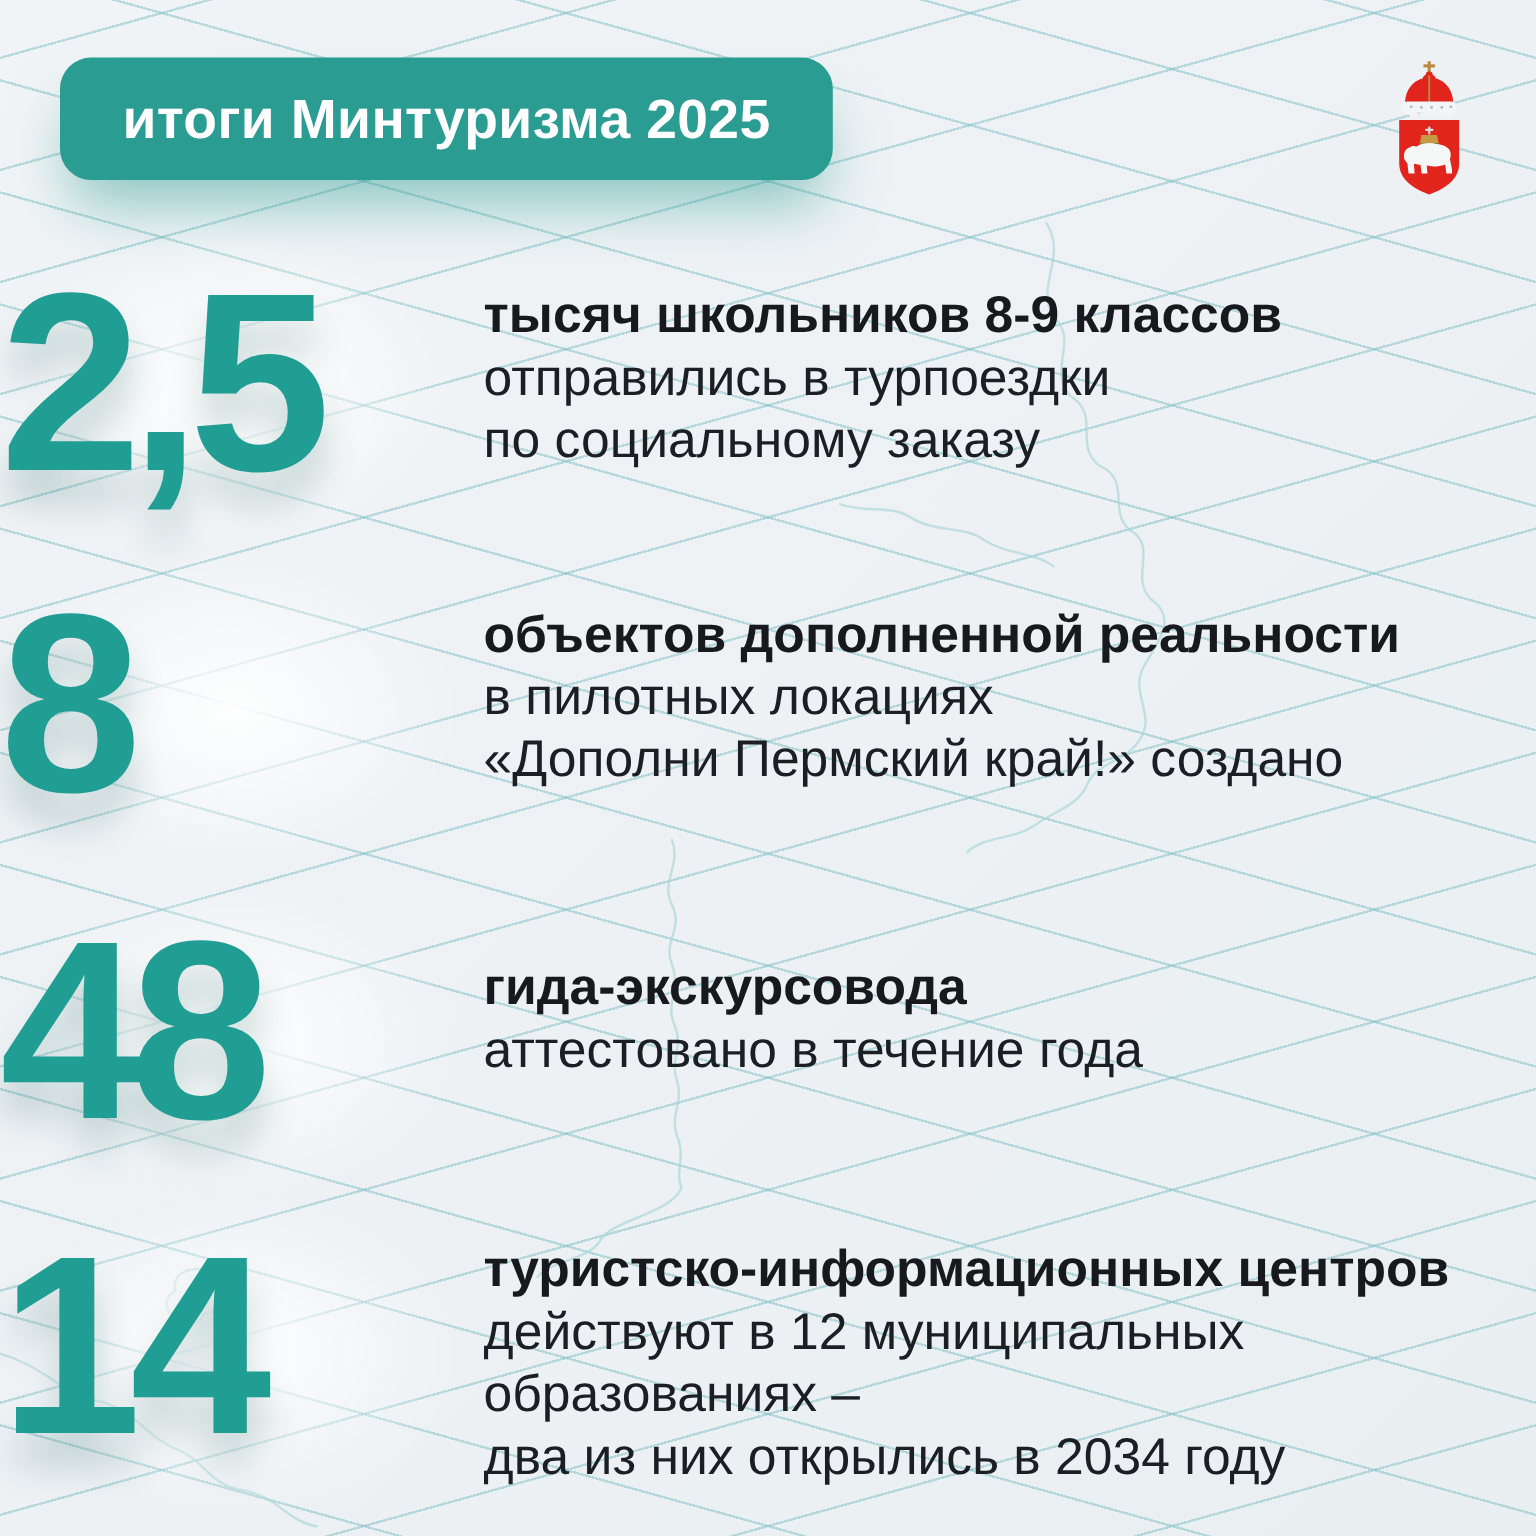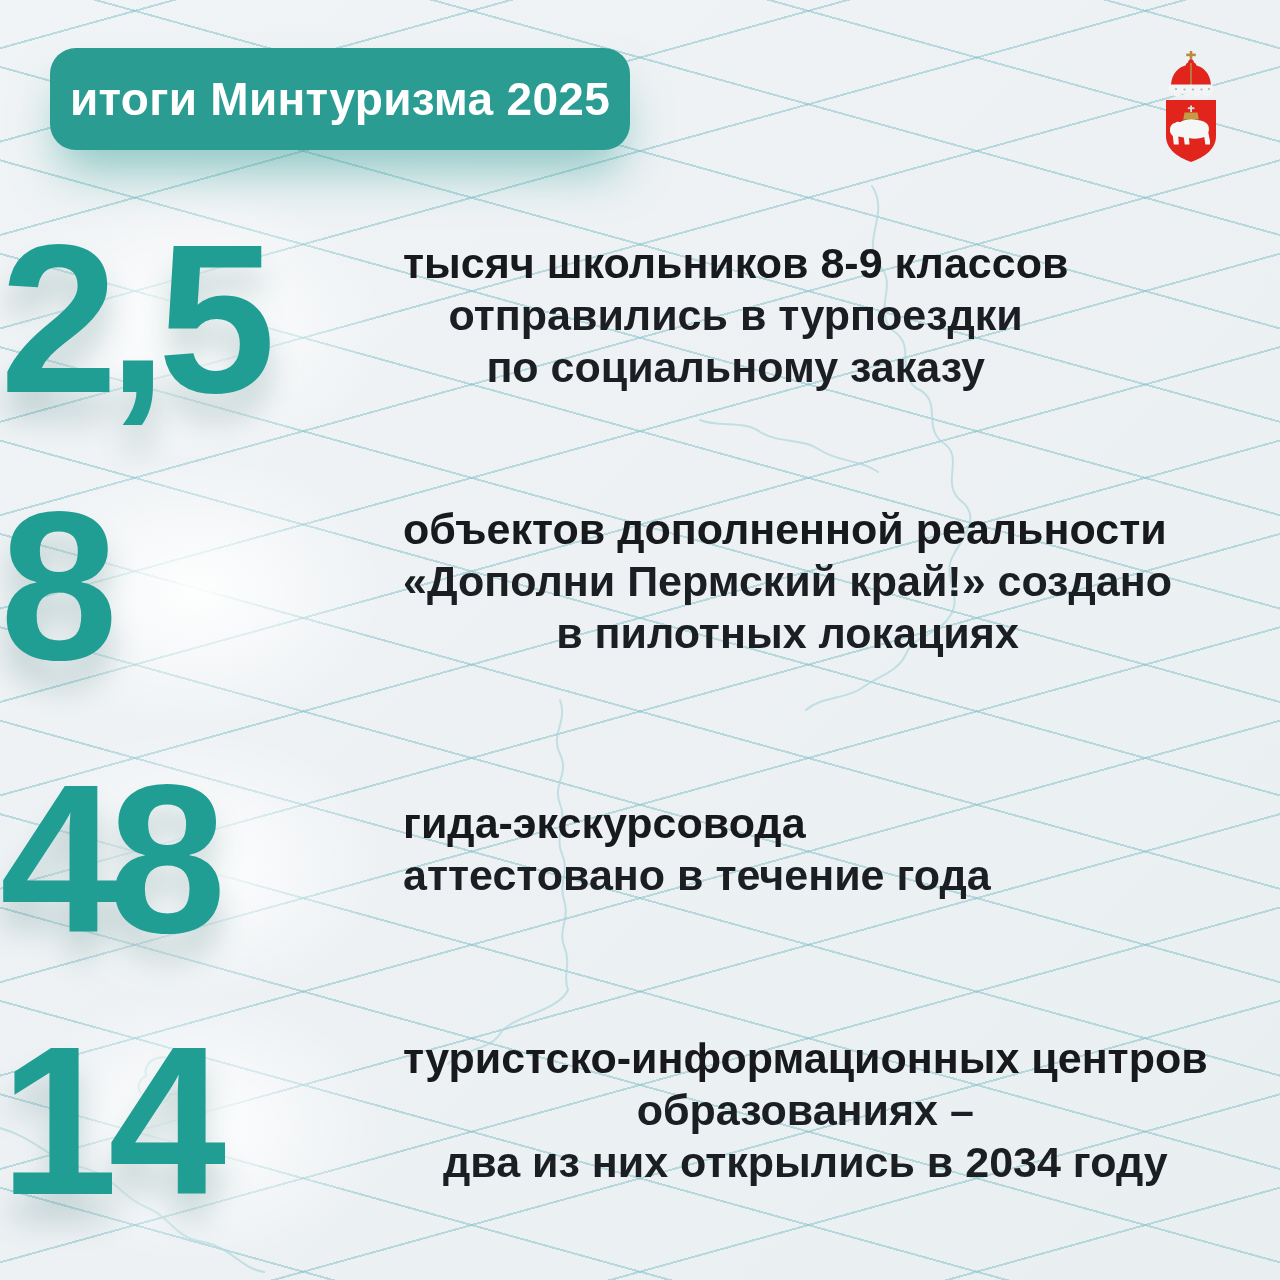--- a/index.html
+++ b/index.html
@@ -12,21 +12,21 @@
   .bg-grid {
     position:absolute; inset:0;
     background-image:
       repeating-linear-gradient(15.5deg,  rgba(124,190,198,0) 0px, rgba(124,190,198,0) 88px, rgba(124,190,198,.48) 88px, rgba(124,190,198,.48) 90px),
       repeating-linear-gradient(344.5deg, rgba(124,190,198,0) 0px, rgba(124,190,198,0) 88px, rgba(124,190,198,.48) 88px, rgba(124,190,198,.48) 90px);
   }
   .bg-map { position:absolute; inset:0; }
   .bg-map path { fill:none; stroke:#a9d5da; stroke-width:2; stroke-linecap:round; stroke-linejoin:round; opacity:.65; }
 
   .badge {
-    position:absolute; left:50px; top:48px; height:102px; padding:0 20px;
+    position:absolute; left:50px; top:48px; height:102px; padding:0 52px;
     display:flex; align-items:center;
     background:#2a9c92; color:#ffffff;
     font-size:46px; font-weight:700; letter-spacing:.3px;
     border-radius:26px;
     box-shadow:0 30px 48px -10px rgba(42,156,146,.5);
   }
   .emblem { position:absolute; left:1158px; top:50px; width:66px; height:118px; }
 
   .stat { position:absolute; left:0; width:1280px; z-index:1; }
   .stat-value {
@@ -34,21 +34,21 @@
     font-size:212px; font-weight:700; line-height:1; letter-spacing:-0.045em;
     color:#219e93;
     text-shadow:0 26px 30px rgba(34,94,90,.22);
   }
   .stat-value::before {
     content:""; position:absolute; left:2%; right:2%; top:-10%; bottom:-16%; z-index:-1;
     background:radial-gradient(ellipse at center, rgba(255,255,255,.95) 0%, rgba(255,255,255,0) 72%);
   }
   .stat-text { position:absolute; left:403px; }
   .headline { font-size:43px; font-weight:700; color:#17191c; line-height:52px; }
-  .line     { font-size:43px; font-weight:700; color:#1b1e22; line-height:52px;text-align:center; }
+  .line     { font-size:43px; font-weight:400; color:#1b1e22; line-height:52px; }
 
   #s1 { top:213px; } #s1 .stat-text { top:24px; }
   #s2 { top:480px; } #s2 .stat-text { top:23px; }
   #s3 { top:753px; } #s3 .stat-text { top:44px; }
   #s4 { top:1015px;} #s4 .stat-text { top:17px; }
 </style>
 </head>
 <body>
 
 <div class="canvas">
@@ -110,35 +110,36 @@
       <div class="headline">тысяч школьников 8-9 классов</div>
       <div class="line">отправились в турпоездки</div>
       <div class="line">по социальному заказу</div>
     </div>
   </section>
 
   <section class="stat" id="s2">
     <div class="stat-value">8</div>
     <div class="stat-text">
       <div class="headline">объектов дополненной реальности</div>
+      <div class="line">в пилотных локациях</div>
       <div class="line">«Дополни Пермский край!» создано</div>
-      <div class="line">в пилотных локациях</div>
     </div>
   </section>
 
   <section class="stat" id="s3">
     <div class="stat-value">48</div>
     <div class="stat-text">
       <div class="headline">гида-экскурсовода</div>
       <div class="line">аттестовано в течение года</div>
     </div>
   </section>
 
   <section class="stat" id="s4">
     <div class="stat-value">14</div>
     <div class="stat-text">
       <div class="headline">туристско-информационных центров</div>
+      <div class="line">действуют в 12 муниципальных</div>
       <div class="line">образованиях –</div>
       <div class="line">два из них открылись в 2034 году</div>
     </div>
   </section>
 
 </div>
 
 </body></html>

